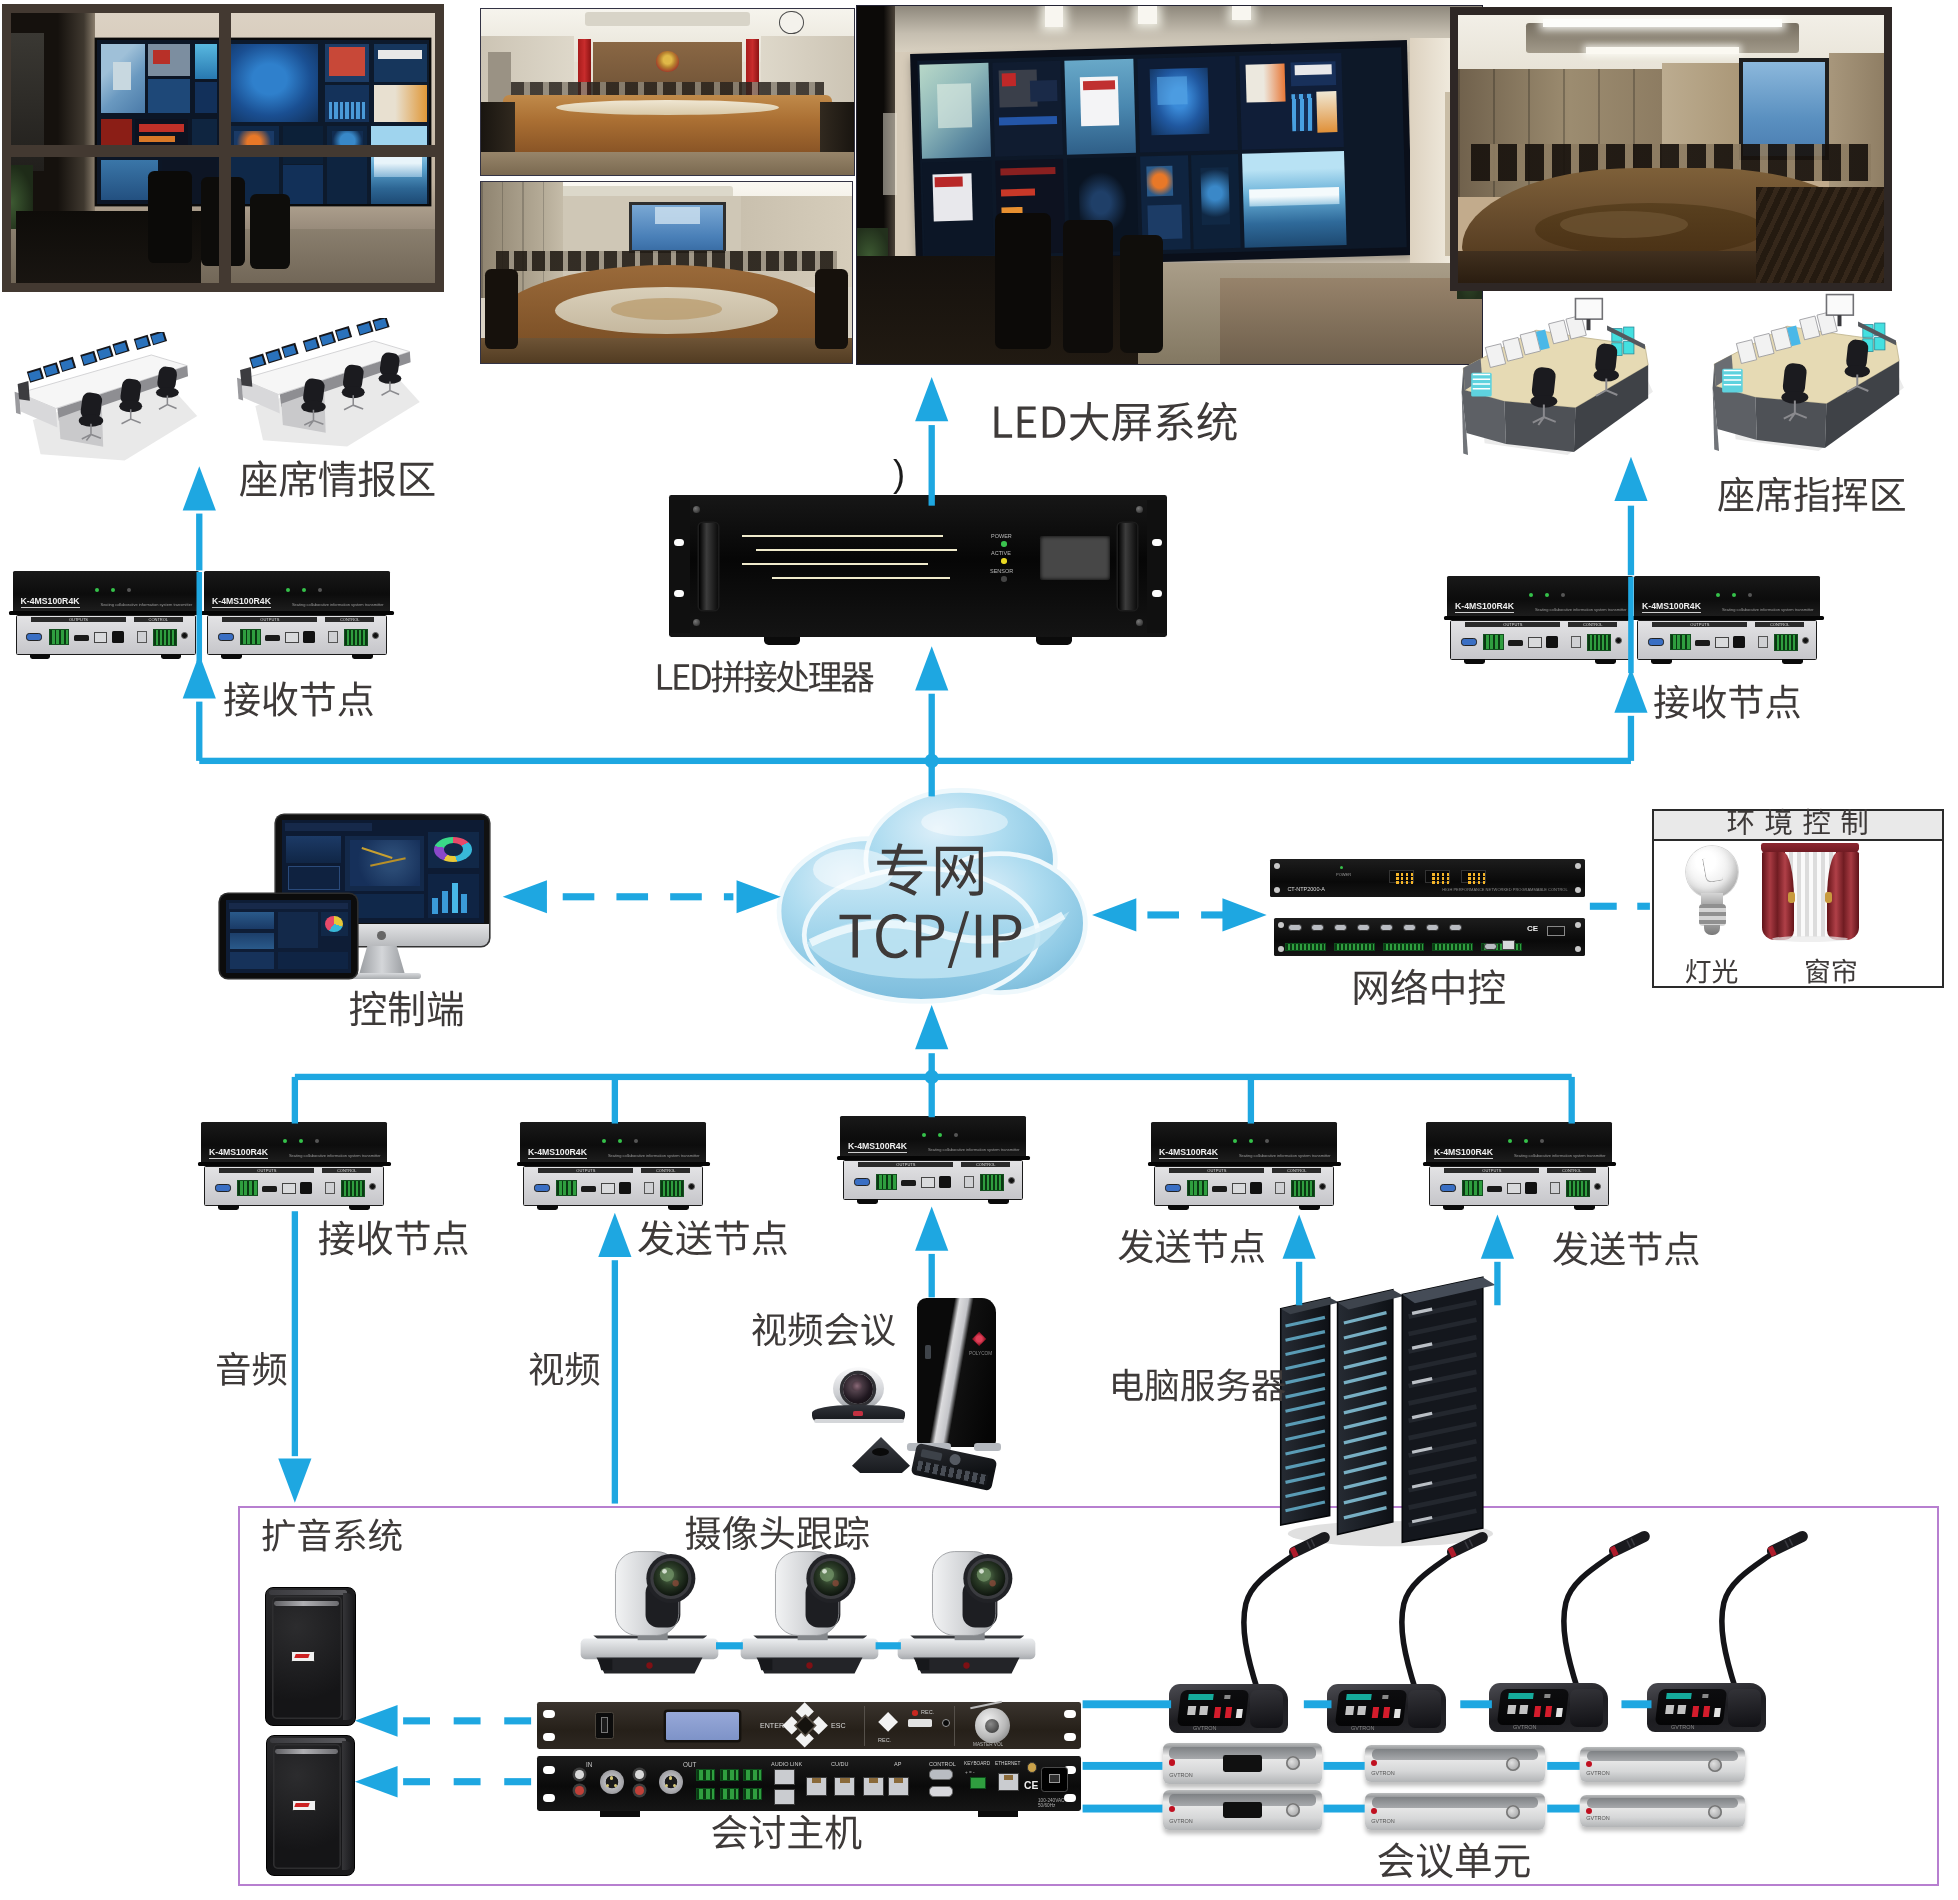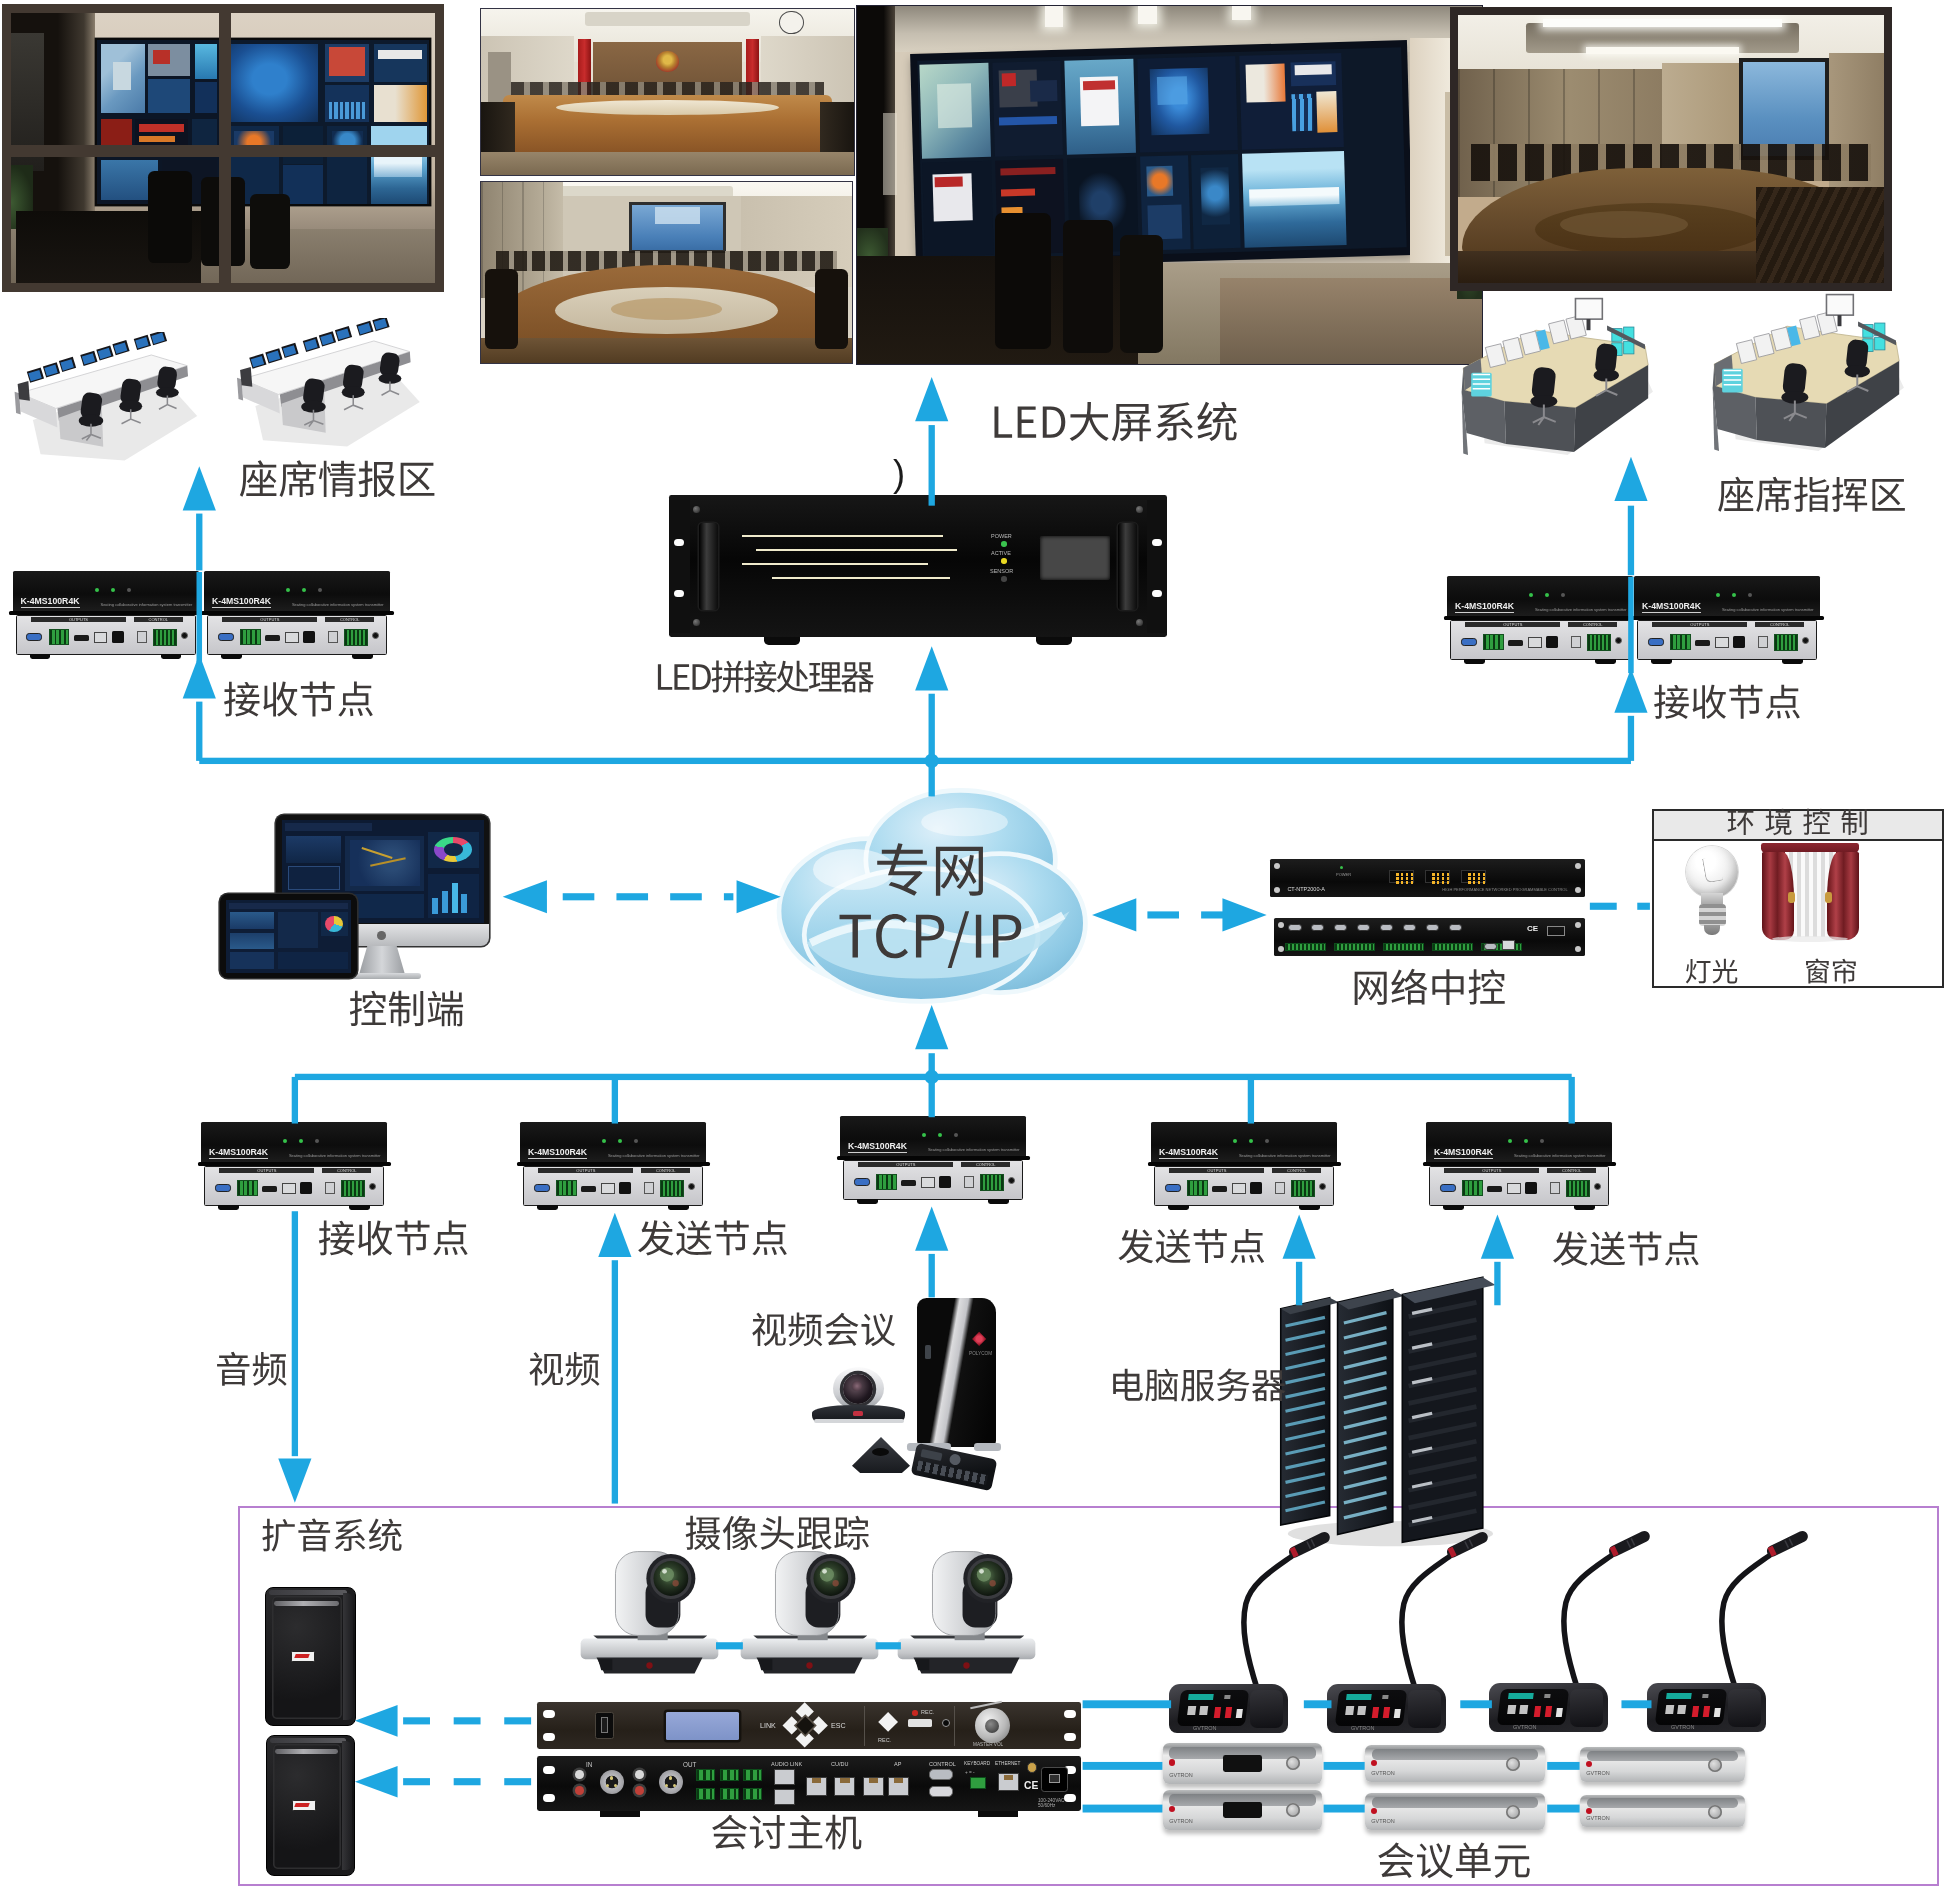--- a/index.html
+++ b/index.html
@@ -858,21 +858,21 @@
       <div class="ab" style="left:4.7px;top:4px;width:7.1px;height:16px;background:#1c1c1c;border:0.8px solid #777"></div>
     </div>
 <div class="ab" style="left:129px;top:9.5px;width:73px;height:28.4px;background:linear-gradient(180deg,#97a8d8,#7e93c8);border-radius:1.6px;box-shadow:0 0 0 2.4px #15120e"></div>
 <div class="ab" style="left:248px;top:3.2px;width:41px;height:41px">
  <div class="ab" style="left:13.4px;top:0;width:13.4px;height:13.4px;background:#f2f2f2;transform:rotate(45deg)"></div>
  <div class="ab" style="left:13.4px;top:27px;width:13.4px;height:13.4px;background:#f2f2f2;transform:rotate(45deg)"></div>
  <div class="ab" style="left:0;top:13.4px;width:13.4px;height:13.4px;background:#f2f2f2;transform:rotate(45deg)"></div>
  <div class="ab" style="left:27px;top:13.4px;width:13.4px;height:13.4px;background:#f2f2f2;transform:rotate(45deg)"></div>
  <div class="ab" style="left:14px;top:14px;width:12.6px;height:12.6px;background:#15120e;transform:rotate(45deg);box-shadow:0 0 0 1.6px #5a5248"></div>
 </div>
-<div class="ab" style="left:223px;top:20px;color:#ddd;font-size:7.1px">LINK</div>
+<div class="ab" style="left:223px;top:20px;color:#ddd;font-size:7.1px">ENTER</div>
 <div class="ab" style="left:294px;top:20px;color:#ddd;font-size:7.1px">ESC</div>
 <div class="ab" style="left:327px;top:4px;width:0.8px;height:40px;background:#55504a"></div>
 <div class="ab" style="left:344px;top:13.4px;width:14.2px;height:14.2px;background:#f2f2f2;transform:rotate(45deg)"></div>
 <div class="ab" style="left:341px;top:35px;color:#ccc;font-size:5.5px">REC.</div>
 <div class="ab" style="left:375px;top:8px;width:5.5px;height:5.5px;border-radius:50%;background:#c82820"></div>
 <div class="ab" style="left:384px;top:7.1px;color:#ccc;font-size:5.5px">REC.</div>
 <div class="ab" style="left:371px;top:17.4px;width:24px;height:8px;background:#e2e2e2;border-radius:1.6px"></div>
 <div class="ab" style="left:405px;top:17.4px;width:8px;height:8px;border-radius:50%;background:#0a0a0a;border:1.6px solid #999"></div>
 <div class="ab" style="left:417px;top:4px;width:0.8px;height:40px;background:#55504a"></div>
 <div class="ab" style="left:438px;top:6.3px;width:35px;height:35px;border-radius:50%;background:radial-gradient(circle at 38% 34%,#f0f0f0,#b9b9b9 55%,#6e6e6e)">

